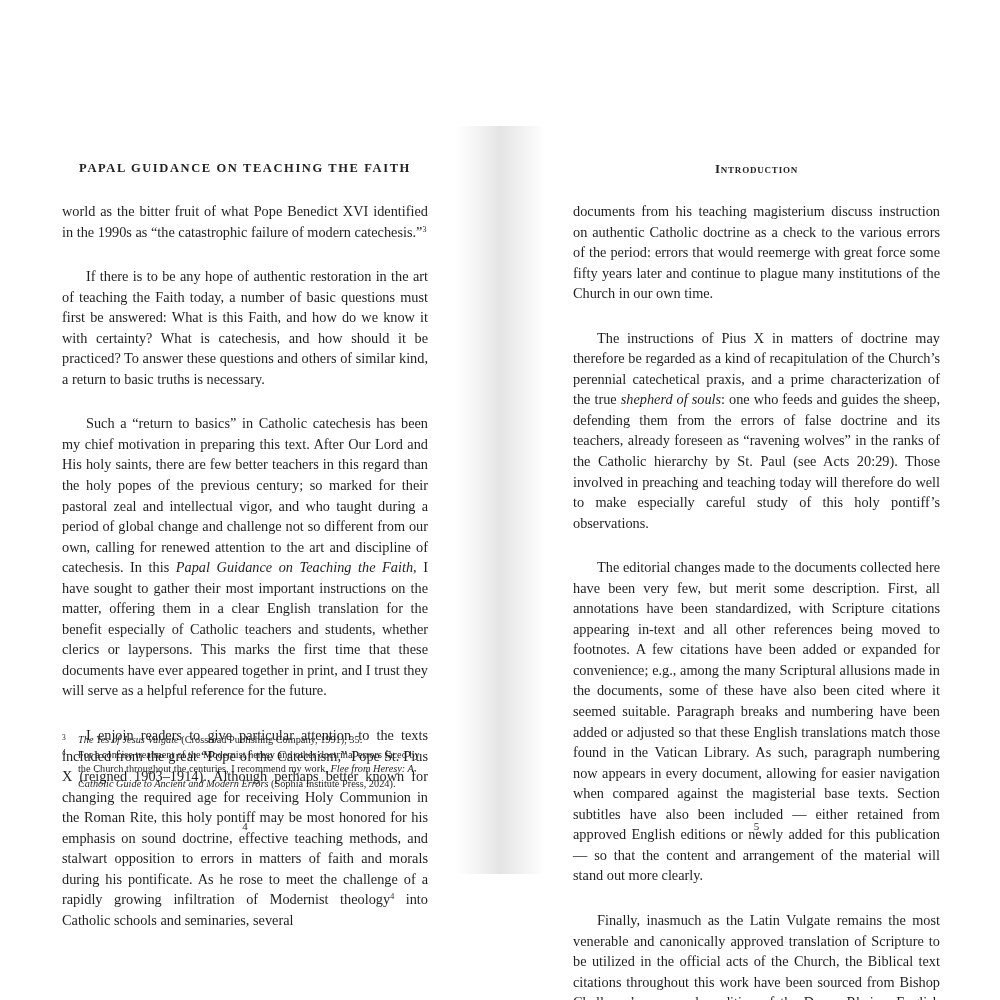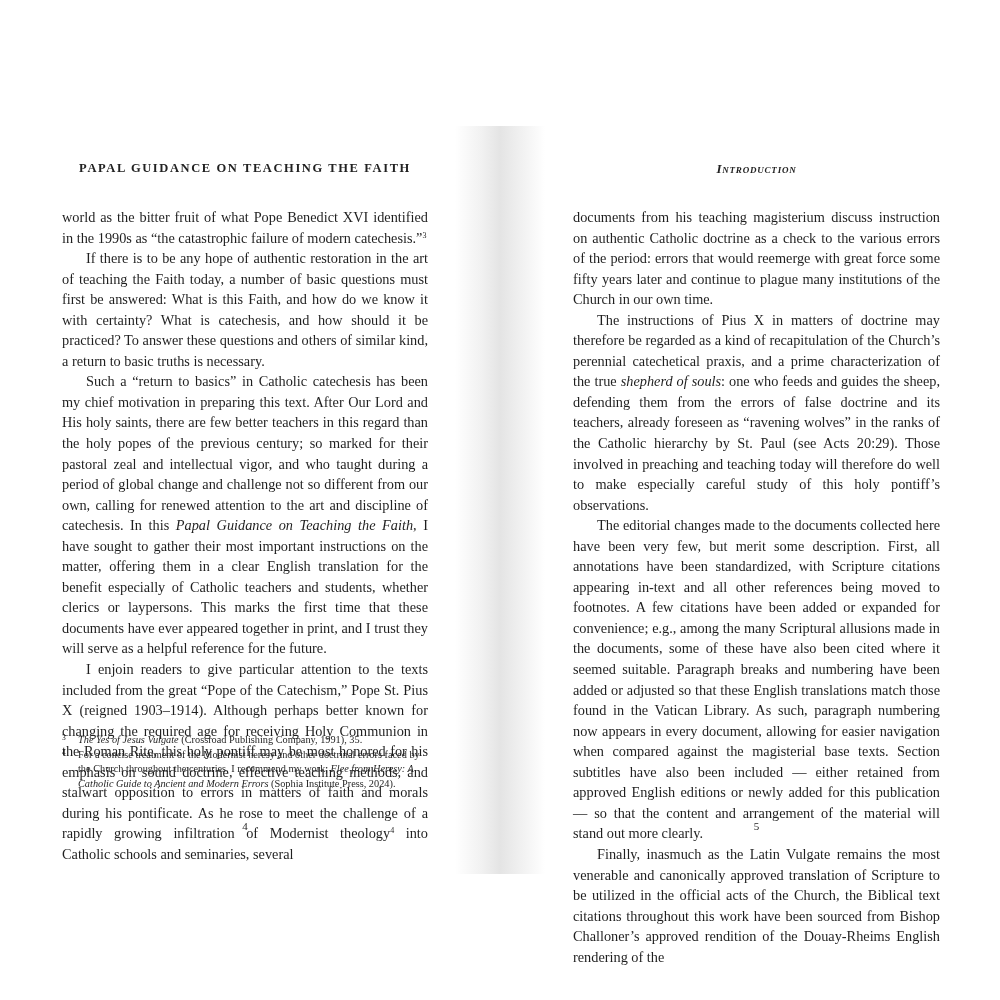--- a/index.html
+++ b/index.html
@@ -5,24 +5,24 @@
   html, body { margin:0; padding:0; }
   body { width:1000px; height:1000px; background:#ffffff; position:relative; overflow:hidden;
          font-family:"Liberation Serif","DejaVu Serif",serif; color:#1f1f1f; }
   .gutter { position:absolute; left:455px; top:126px; width:90px; height:748px;
             background:linear-gradient(to right, #ffffff 0%, #f1f1f1 30%, #e4e4e4 50%, #efefef 70%, #ffffff 100%); }
   .page { position:absolute; top:0; }
   .page.left { left:62px; width:366px; }
   .page.right { left:573px; width:367px; }
   .running-head { position:absolute; top:161px; width:100%; text-align:center; font-size:12.5px;
                   letter-spacing:1.6px; font-weight:bold; color:#222; }
-  .running-head.smallcaps { font-style:italic; font-variant:small-caps; letter-spacing:0.8px; font-size:13px; }
-  .body-text { position:absolute; top:207px; width:100%; font-size:14.3px; line-height:20.55px; text-align:justify; }
+  .running-head.smallcaps { font-variant:small-caps; letter-spacing:0.8px; font-size:13px; }
+  .body-text { position:absolute; top:201px; width:100%; font-size:14.3px; line-height:20.55px; text-align:justify; }
   .body-text p { margin:0; }
-  .body-text p.indent { text-indent:24px; }
+  .body-text p.indent { text-indent:24px;margin-top:24px; }
   .body-text p.first { text-indent:0; }
   sup { font-size:8px; line-height:0; vertical-align:5px; }
   em { }
   .footnotes { position:absolute; top:733px; width:100%; font-size:10.3px; line-height:14.5px; }
   .fn { position:relative; padding-left:16px; margin:0; }
   .fn .num { position:absolute; left:0; top:-2px; font-size:7.5px; }
   .folio { position:absolute; top:820px; width:100%; text-align:center; font-size:11px; }
 </style>
 </head>
 <body>

